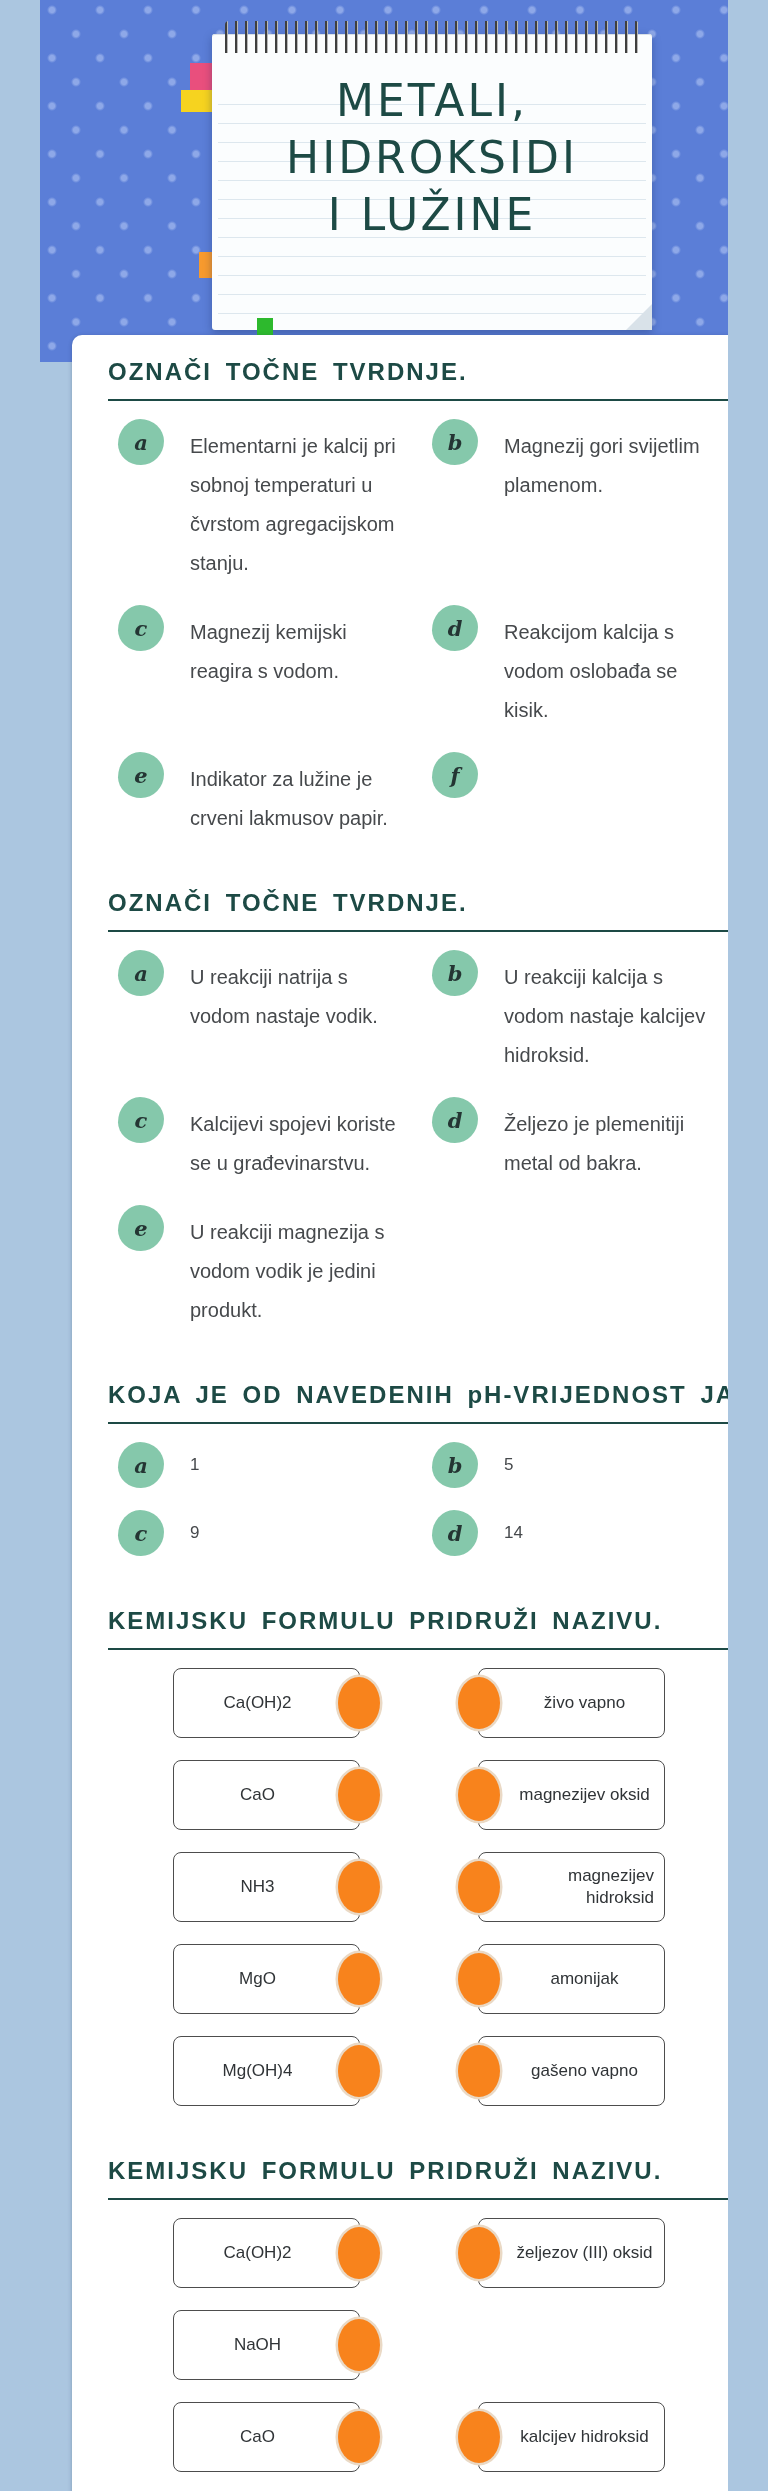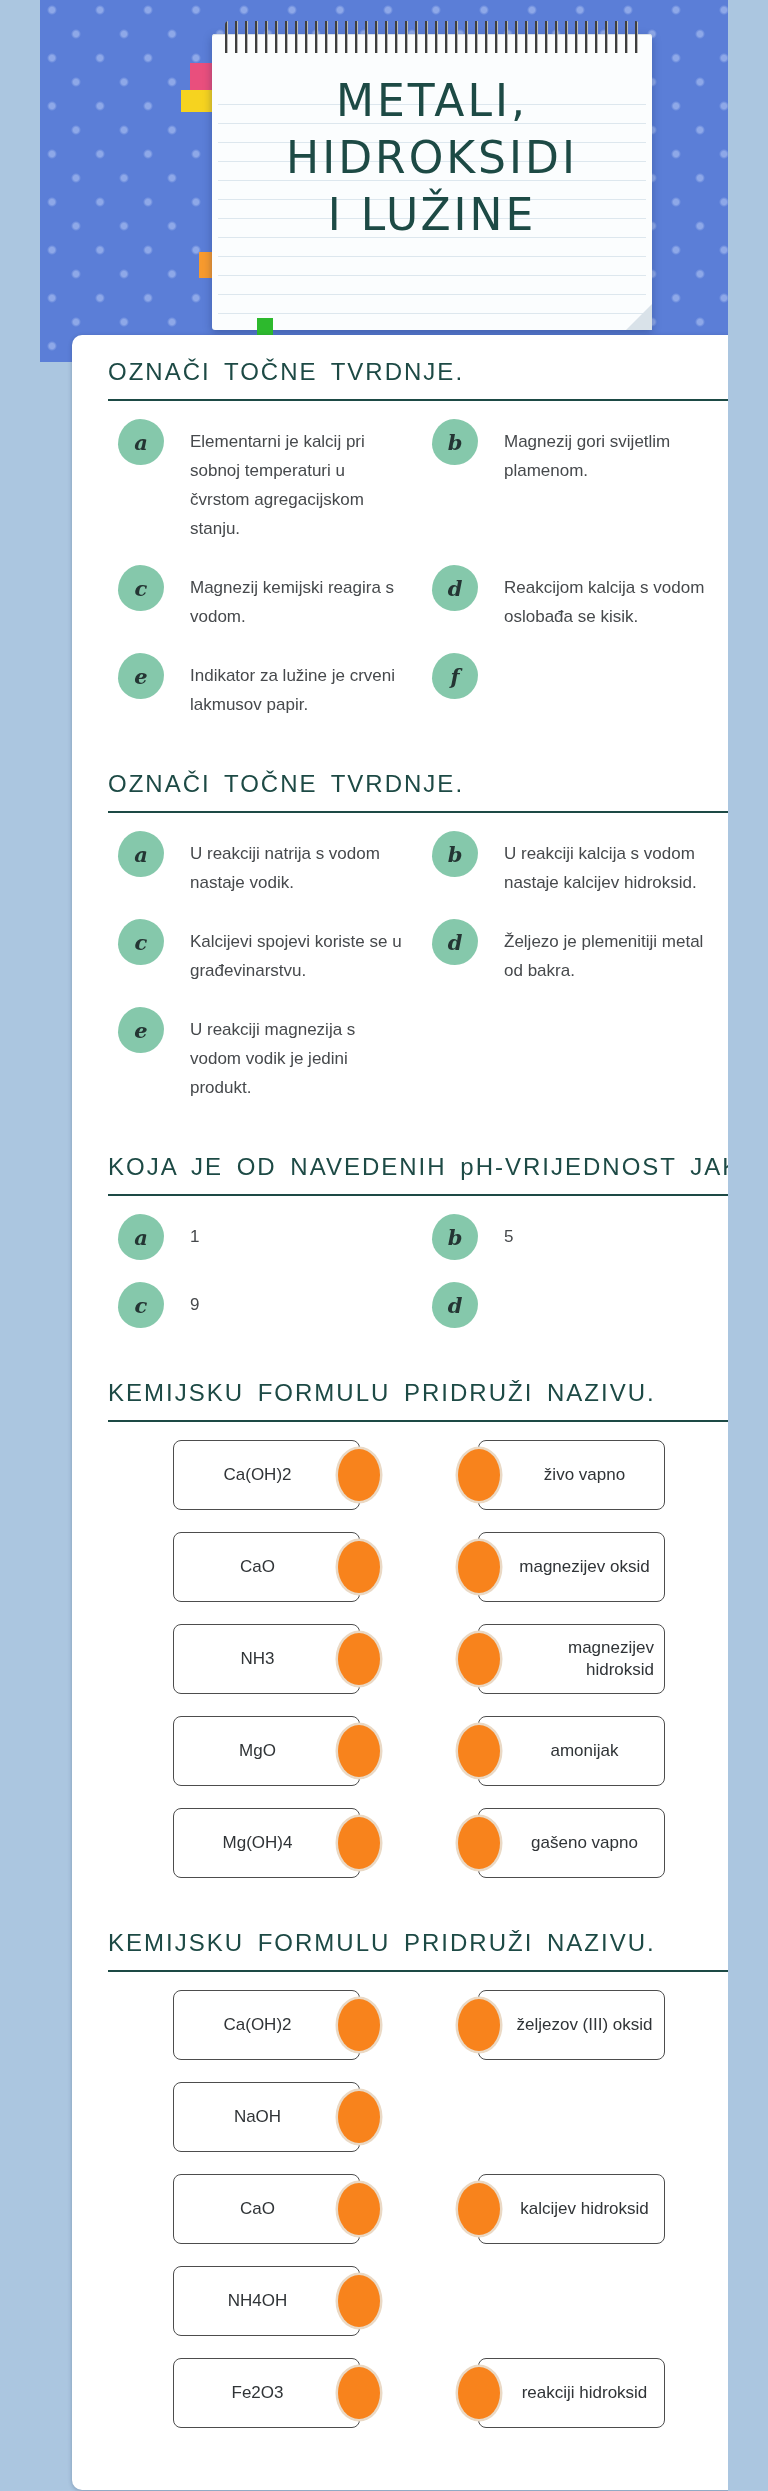--- a/index.html
+++ b/index.html
@@ -37,34 +37,34 @@
     color:var(--teal,#1d4a45);font-size:44px;line-height:57px;letter-spacing:3px;
     font-family:"DejaVu Sans",sans-serif;}
 
   
   .card{position:absolute;left:32px;top:335px;width:704px;min-height:2122px;z-index:5;
     background:#ffffff;border-radius:10px;box-sizing:border-box;
     padding:22px 36px 40px 36px;box-shadow:0 1px 4px rgba(30,50,80,.3);}
 
   .q-section{margin-top:50px;}
   .q-section:first-child{margin-top:0;}
-  .q-heading{margin:0;font-size:24px;line-height:30px;font-weight:normal;
+  .q-heading{margin:0;font-size:24px;line-height:30px;font-weight:bold;
     color:var(--teal,#1d4a45);letter-spacing:2px;word-spacing:5px;white-space:nowrap;
     font-family:"Liberation Sans",sans-serif;}
   .q-rule{height:0;border:0;border-top:2px solid var(--teal,#1d4a45);margin:12px 0 18px 0;}
 
   
   .choice-grid{display:grid;grid-template-columns:46px 216px 46px 222px;
     column-gap:26px;row-gap:22px;margin-left:10px;align-items:start;}
   .badge{width:46px;height:46px;background:var(--badge,#85c8ab);
     border-radius:48% 52% 50% 50% / 55% 48% 52% 45%;
     display:flex;align-items:center;justify-content:center;cursor:pointer;
     font-family:"DejaVu Serif",serif;font-style:italic;font-weight:bold;
     font-size:21px;color:#243533;}
-  .opt-text{font-size:17px;line-height:29px;color:#46494c;margin-top:8px;}
+  .opt-text{font-size:20px;line-height:39px;color:#46494c;margin-top:8px;}
   .choice-grid.compact .opt-text{line-height:46px;margin-top:0;font-size:17px;}
 
   
   .match-row{display:flex;align-items:flex-start;margin:0 0 22px 65px;}
   .mbox{width:187px;min-height:70px;box-sizing:border-box;background:#fff;
     border:1.5px solid #4d4d4d;border-radius:8px;position:relative;cursor:pointer;
     display:flex;align-items:center;justify-content:center;text-align:center;
     font-size:17px;color:#303437;line-height:22px;}
   .mbox.l{padding:6px 30px 6px 12px;}
   .mbox.r{margin-left:118px;padding:6px 10px 6px 36px;text-align:right;}
@@ -133,20 +133,21 @@
         <h2 class="q-heading">KOJA JE OD NAVEDENIH pH-VRIJEDNOST JAKE LUŽINE?</h2>
         <hr class="q-rule">
         <div class="choice-grid compact">
           <div class="badge">a</div>
           <div class="opt-text">1</div>
           <div class="badge">b</div>
           <div class="opt-text">5</div>
           <div class="badge">c</div>
           <div class="opt-text">9</div>
           <div class="badge">d</div>
+          <div class="opt-text">14</div>
         </div>
       </section>
       <section class="q-section">
         <h2 class="q-heading">KEMIJSKU FORMULU PRIDRUŽI NAZIVU.</h2>
         <hr class="q-rule">
         <div class="match-row">
           <div class="mbox l">
             <span>Ca(OH)2</span>
             <div class="knob"></div>
           </div>

